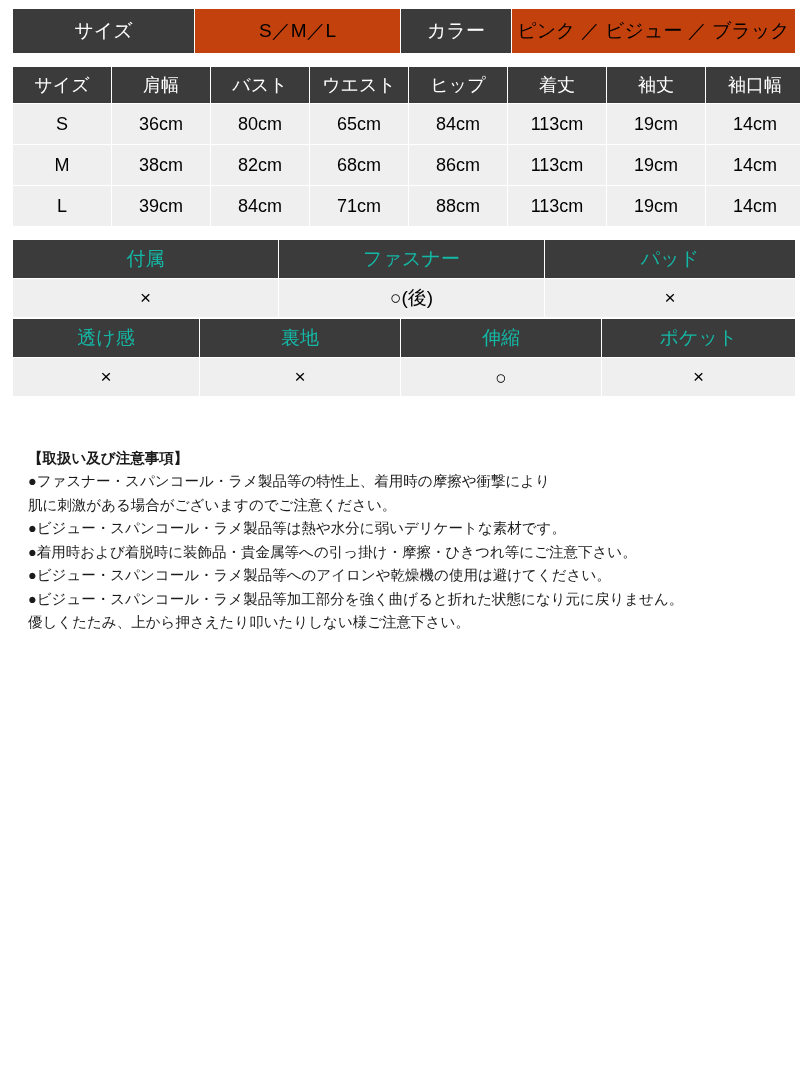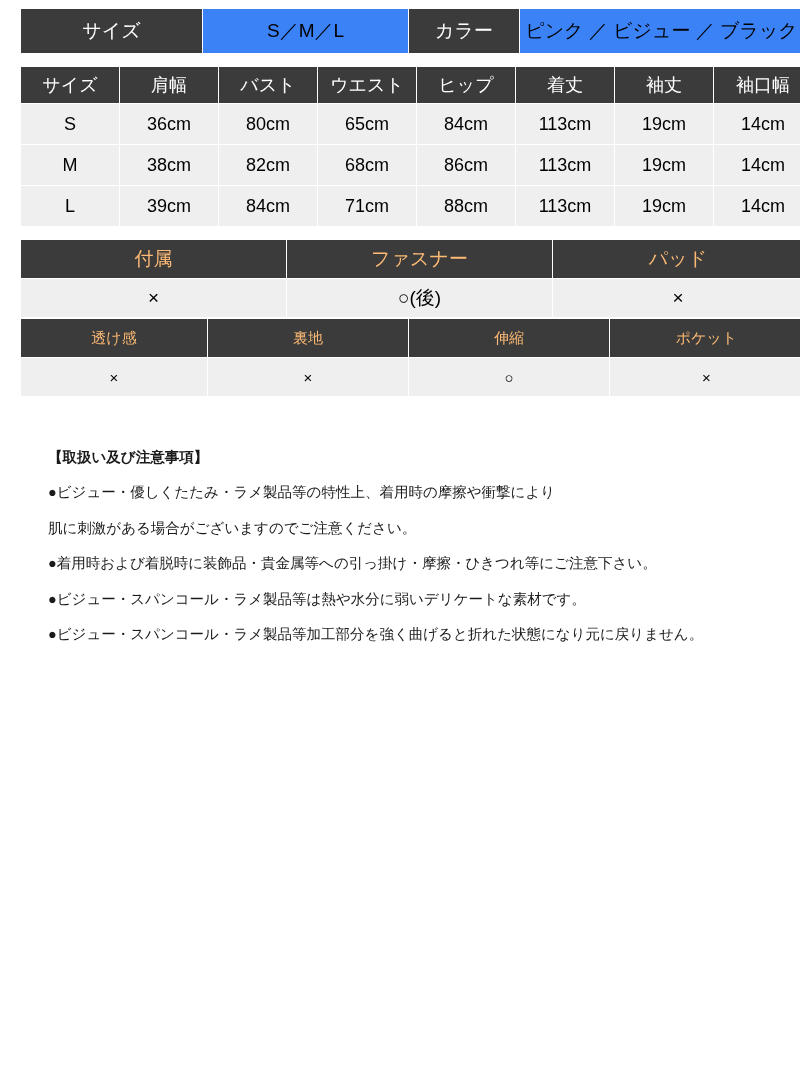--- a/index.html
+++ b/index.html
@@ -12,21 +12,21 @@
     height: 1067px;
     font-family: "Liberation Sans", sans-serif;
     color: #000000;
     -webkit-font-smoothing: antialiased;
   }
   .page {
     width: 800px;
     height: 867px;
     position: relative;
     box-sizing: border-box;
-    padding: 8px 8px 0 20px;
+    padding: 8px 8px 0 12px;
   }
   table {
     border-collapse: collapse;
     width: 784px;
     table-layout: fixed;
   }
   td, th {
     border: 1px solid #ffffff;
     text-align: center;
     vertical-align: middle;
@@ -36,21 +36,21 @@
   
   .spec-table td {
     height: 44px;
     font-size: 19px;
   }
   .spec-table .hdr {
     background: #3b3b3b;
     color: #ffffff;
   }
   .spec-table .val {
-    background: #3b82f6;
+    background: #c2410c;
     color: #000000;
   }
   
   .size-table {
     margin-top: 12px;
   }
   .size-table td {
     height: 40px;
     font-size: 18px;
     border: 1px solid #ffffff;
@@ -67,52 +67,51 @@
   
   .attr-table {
     margin-top: 12px;
   }
   .attr-table td {
     height: 38px;
     font-size: 19px;
   }
   .attr-table .hdr {
     background: #3b3b3b;
-    color: #fdba74;
+    color: #14b8a6;
   }
   .attr-table .val {
     background: #efefef;
     color: #000000;
   }
   .attr-table2 {
     margin-top: 0;
   }
   .attr-table2 td {
     height: 38px;
-    font-size: 15px;
+    font-size: 19px;
   }
   .circle-mark {
     font-size: 22px;
     line-height: 1;
   }
   
   .notes {
     margin-top: 50px;
     padding-left: 16px;
     font-size: 14.5px;
     line-height: 1.62;
     color: #1a1a1a;
   }
   .notes .title {
     font-weight: bold;
   }
   .notes p {
-    margin: 12px;
+    margin: 0;
     white-space: pre;
-    font-family: Liberation Mono, monospace;
   }
 </style>
 </head>
 <body>
 
 <div class="page">
 
   <table class="spec-table">
     <tbody>
       <tr>
@@ -198,20 +197,22 @@
         <td class="val">×</td>
         <td class="val">×</td>
         <td class="val circle-mark">○</td>
         <td class="val">×</td>
       </tr>
     </tbody>
   </table>
 
   <div class="notes">
     <p class="title">【取扱い及び注意事項】</p>
-    <p>●ビジュー・優しくたたみ・ラメ製品等の特性上、着用時の摩擦や衝撃により</p>
+    <p>●ファスナー・スパンコール・ラメ製品等の特性上、着用時の摩擦や衝撃により</p>
     <p>肌に刺激がある場合がございますのでご注意ください。</p>
+    <p>●ビジュー・スパンコール・ラメ製品等は熱や水分に弱いデリケートな素材です。</p>
     <p>●着用時および着脱時に装飾品・貴金属等への引っ掛け・摩擦・ひきつれ等にご注意下さい。</p>
-    <p>●ビジュー・スパンコール・ラメ製品等は熱や水分に弱いデリケートな素材です。</p>
+    <p>●ビジュー・スパンコール・ラメ製品等へのアイロンや乾燥機の使用は避けてください。</p>
     <p>●ビジュー・スパンコール・ラメ製品等加工部分を強く曲げると折れた状態になり元に戻りません。</p>
+    <p>優しくたたみ、上から押さえたり叩いたりしない様ご注意下さい。</p>
   </div>
 
 </div>
 
 </body></html>

